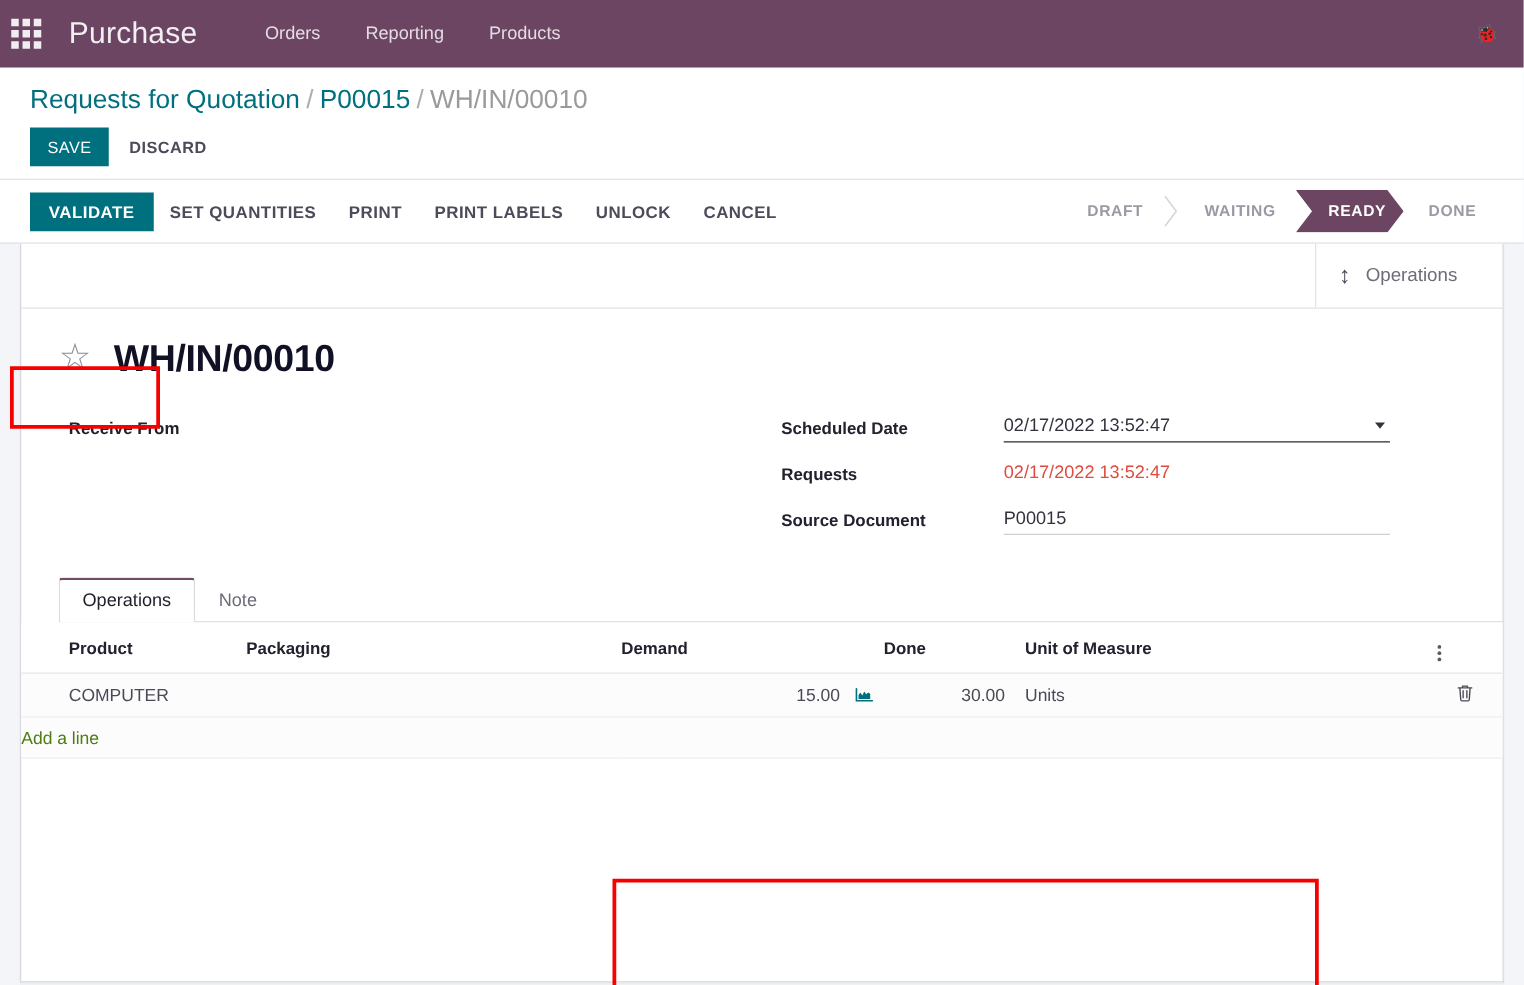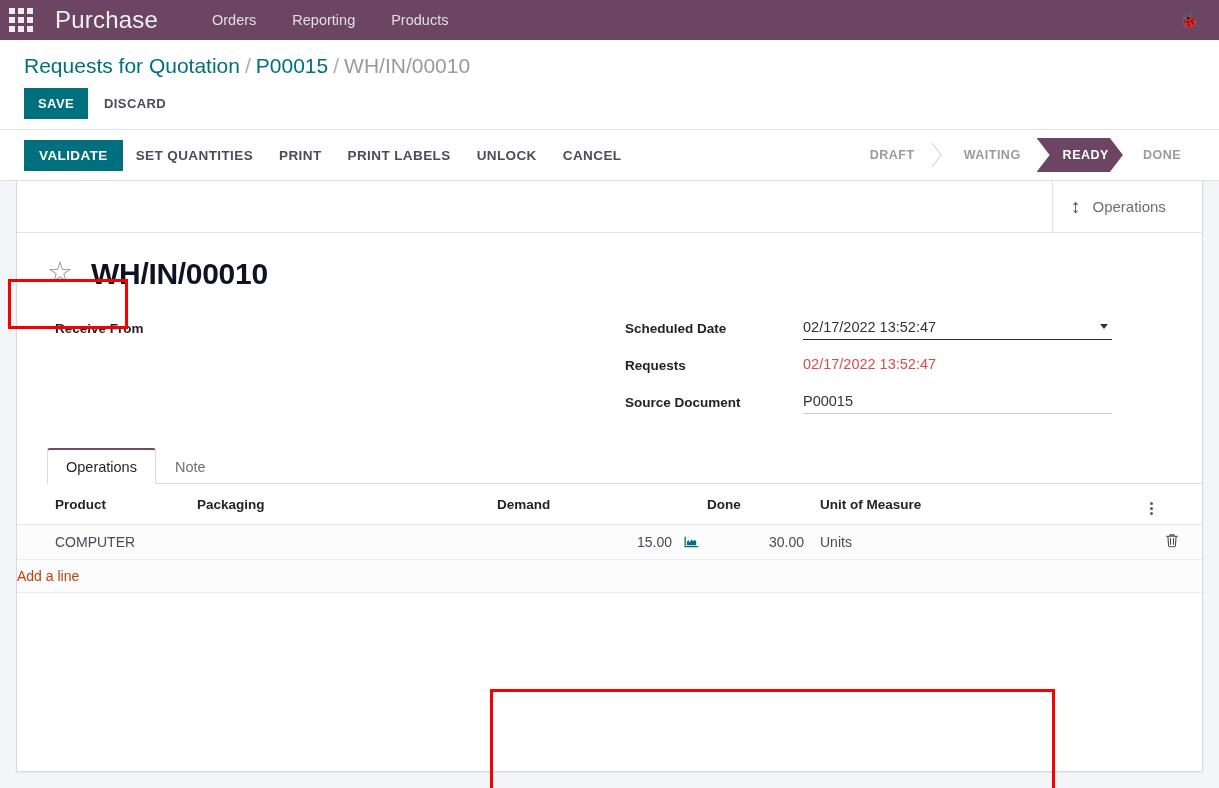--- a/index.html
+++ b/index.html
@@ -6,21 +6,21 @@
   html, body {
     margin: 0; padding: 0;
     width: 1219px; height: 788px;
     background: #f4f5f8;
     font-family: "Liberation Sans", sans-serif;
     overflow: hidden;
   }
 
   
   .navbar {
-    height: 40px;
+    height: 54px;
     background: #6b4561;
     display: flex;
     align-items: center;
     padding: 0 14px 0 0;
     position: relative;
   }
   .apps-grid {
     width: 42px; height: 52px;
     display: flex; align-items: center; justify-content: center;
     cursor: pointer;
@@ -63,21 +63,21 @@
   .bc-sep { color: #adadad; margin: 0 5px; }
   .bc-current { color: #9a9a9a; }
 
   .savediscard-row {
     padding: 6px 0 10px 24px;
     display: flex; align-items: center; gap: 0;
   }
   .btn-save {
     background: #00707f; color: #fff;
     border: none;
-    font-size: 13px; font-weight: 700;
+    font-size: 13px; font-weight: 400;
     letter-spacing: .4px;
     padding: 8px 14px;
     cursor: pointer;
     text-align: center;
   }
   .btn-discard {
     background: transparent; border: none;
     color: #4b4b5a; font-size: 13px; font-weight: 700;
     letter-spacing: .4px;
     padding: 8px 16px;
@@ -289,21 +289,21 @@
     cursor: pointer; align-items: center;
   }
   .dots-v i { width: 3px; height: 3px; background: #5a5a66; display: block; border-radius: 50%; }
   .trash { color: #4a4a57; cursor: pointer; font-size: 14px; }
   .addline-row td {
     background: #fff;
     border-bottom: 1px solid #eeeef1;
     padding: 9px 0 10px 38px;
   }
   .addline {
-    color: #c2410c; font-size: 14px; cursor: pointer;
+    color: #4d7c0f; font-size: 14px; cursor: pointer;
   }
 
   
   .annot {
     position: absolute;
     border: 3px solid #f60000;
     pointer-events: none;
     z-index: 40;
   }
   #annot-validate { left: 8px; top: 149px; width: 120px; height: 50px; }

